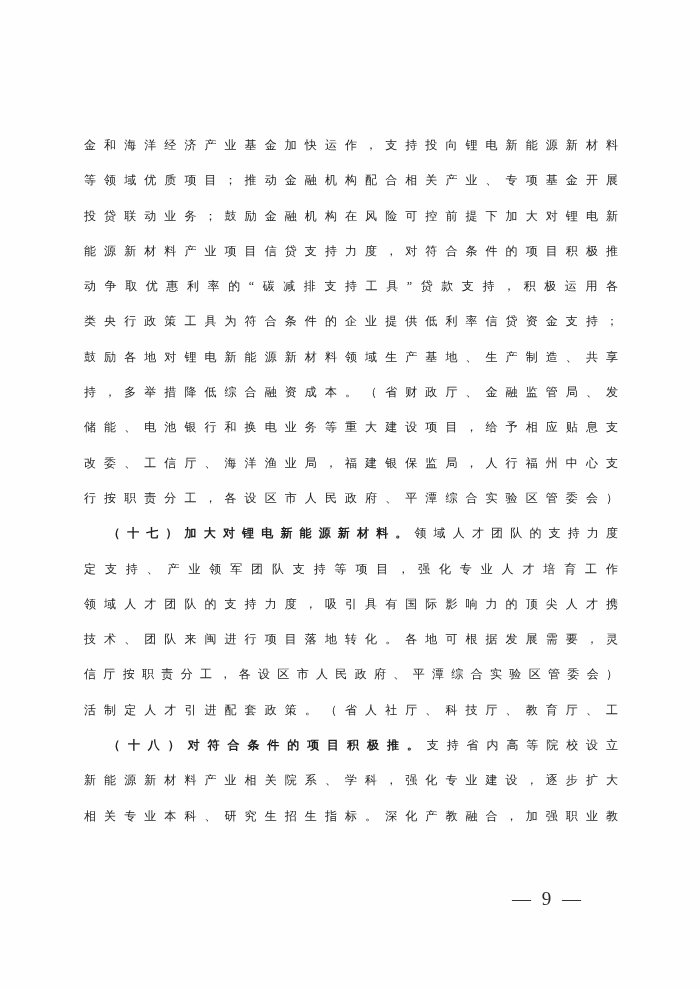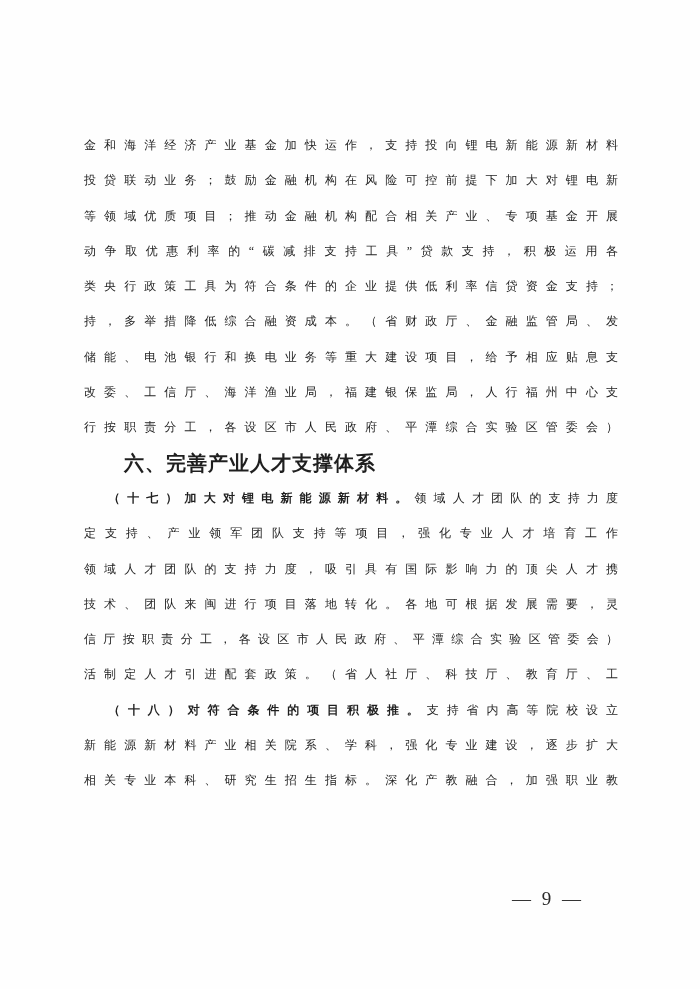--- a/index.html
+++ b/index.html
@@ -54,29 +54,30 @@
     color: #2a2a2a;
     font-family: "Liberation Serif", "DejaVu Serif", serif;
   }
 </style>
 </head>
 <body>
 
 <div class="page">
   <div class="text-block" id="text-block">
       <div class="line"><span class="seg-body">金和海洋经济产业基金加快运作，支持投向锂电新能源新材料</span></div>
+      <div class="line"><span class="seg-body">等领域优质项目；推动金融机构配合相关产业、专项基金开展</span></div>
       <div class="line"><span class="seg-body">投贷联动业务；鼓励金融机构在风险可控前提下加大对锂电新</span></div>
-      <div class="line"><span class="seg-body">等领域优质项目；推动金融机构配合相关产业、专项基金开展</span></div>
+      <div class="line"><span class="seg-body">能源新材料产业项目信贷支持力度，对符合条件的项目积极推</span></div>
       <div class="line"><span class="seg-body">动争取优惠利率的“碳减排支持工具”贷款支持，积极运用各</span></div>
       <div class="line"><span class="seg-body">类央行政策工具为符合条件的企业提供低利率信贷资金支持；</span></div>
+      <div class="line"><span class="seg-body">鼓励各地对锂电新能源新材料领域生产基地、生产制造、共享</span></div>
       <div class="line"><span class="seg-body">持，多举措降低综合融资成本。（省财政厅、金融监管局、发</span></div>
       <div class="line"><span class="seg-body">储能、电池银行和换电业务等重大建设项目，给予相应贴息支</span></div>
       <div class="line"><span class="seg-body">改委、工信厅、海洋渔业局，福建银保监局，人行福州中心支</span></div>
       <div class="line"><span class="seg-body">行按职责分工，各设区市人民政府、平潭综合实验区管委会）</span></div>
-      <div class="line heading-line indented"><span class="seg-heading">六、完善产业人才支撑体系</span></div>
       <div class="line indented"><span class="seg-lead">（十七）加大对锂电新能源新材料。</span><span class="seg-body">领域人才团队的支持力度</span></div>
       <div class="line"><span class="seg-body">定支持、产业领军团队支持等项目，强化专业人才培育工作</span></div>
       <div class="line"><span class="seg-body">领域人才团队的支持力度，吸引具有国际影响力的顶尖人才携</span></div>
       <div class="line"><span class="seg-body">技术、团队来闽进行项目落地转化。各地可根据发展需要，灵</span></div>
       <div class="line"><span class="seg-body">信厅按职责分工，各设区市人民政府、平潭综合实验区管委会）</span></div>
       <div class="line"><span class="seg-body">活制定人才引进配套政策。（省人社厅、科技厅、教育厅、工</span></div>
       <div class="line indented"><span class="seg-lead">（十八）对符合条件的项目积极推。</span><span class="seg-body">支持省内高等院校设立</span></div>
       <div class="line"><span class="seg-body">新能源新材料产业相关院系、学科，强化专业建设，逐步扩大</span></div>
       <div class="line"><span class="seg-body">相关专业本科、研究生招生指标。深化产教融合，加强职业教</span></div>
     </div>

